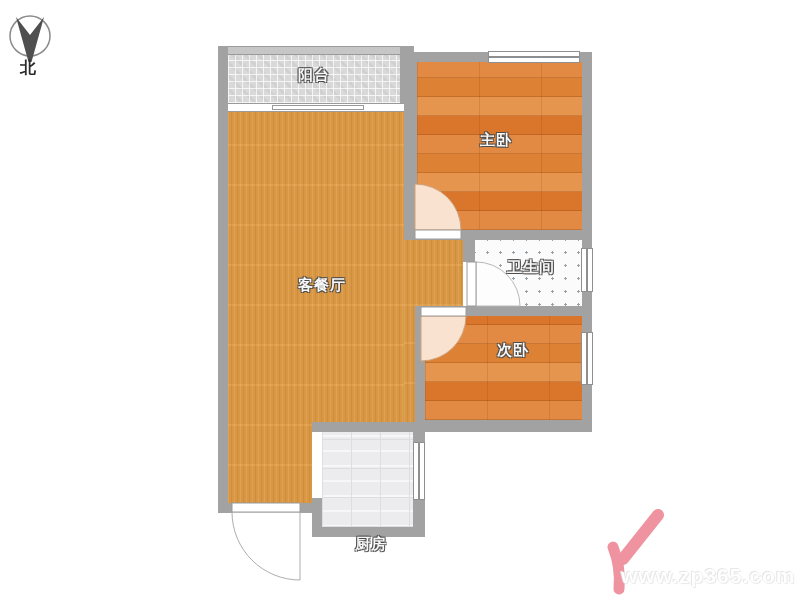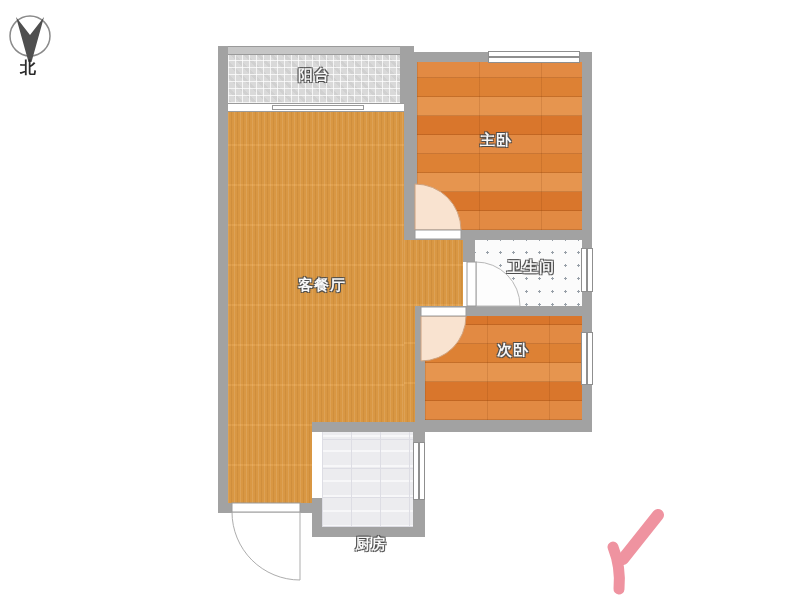--- a/index.html
+++ b/index.html
@@ -152,14 +152,15 @@
       <circle cx="26" cy="30" r="20" fill="none" stroke="#8a8a8a" stroke-width="1.5"></circle>
       <path d="M12 11 L26 29 L40 11 L27.5 56 L24.5 56 Z" fill="#4f4f4f"></path>
     </svg>
     <div class="north-char">北</div>
   </div>
 
   <svg class="abs" style="left:598px;top:505px;pointer-events:none;" width="75" height="92" viewBox="0 0 75 92">
     <path d="M60 10 L25 54" stroke="#ef93a0" stroke-width="12" stroke-linecap="round" fill="none"></path>
     <path d="M15 42 Q23 62 21 84" stroke="#ef93a0" stroke-width="11" stroke-linecap="round" fill="none"></path>
   </svg>
+  <div class="wm-url">www.zp365.com</div>
 
 </div>
 
 </body></html>

